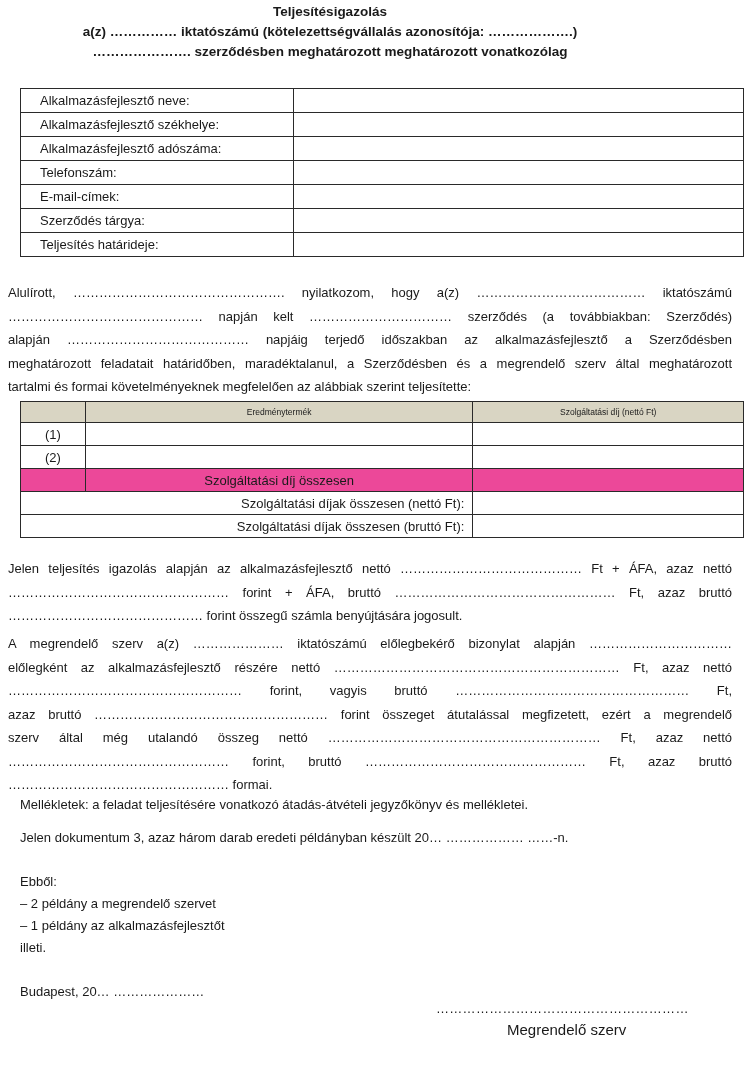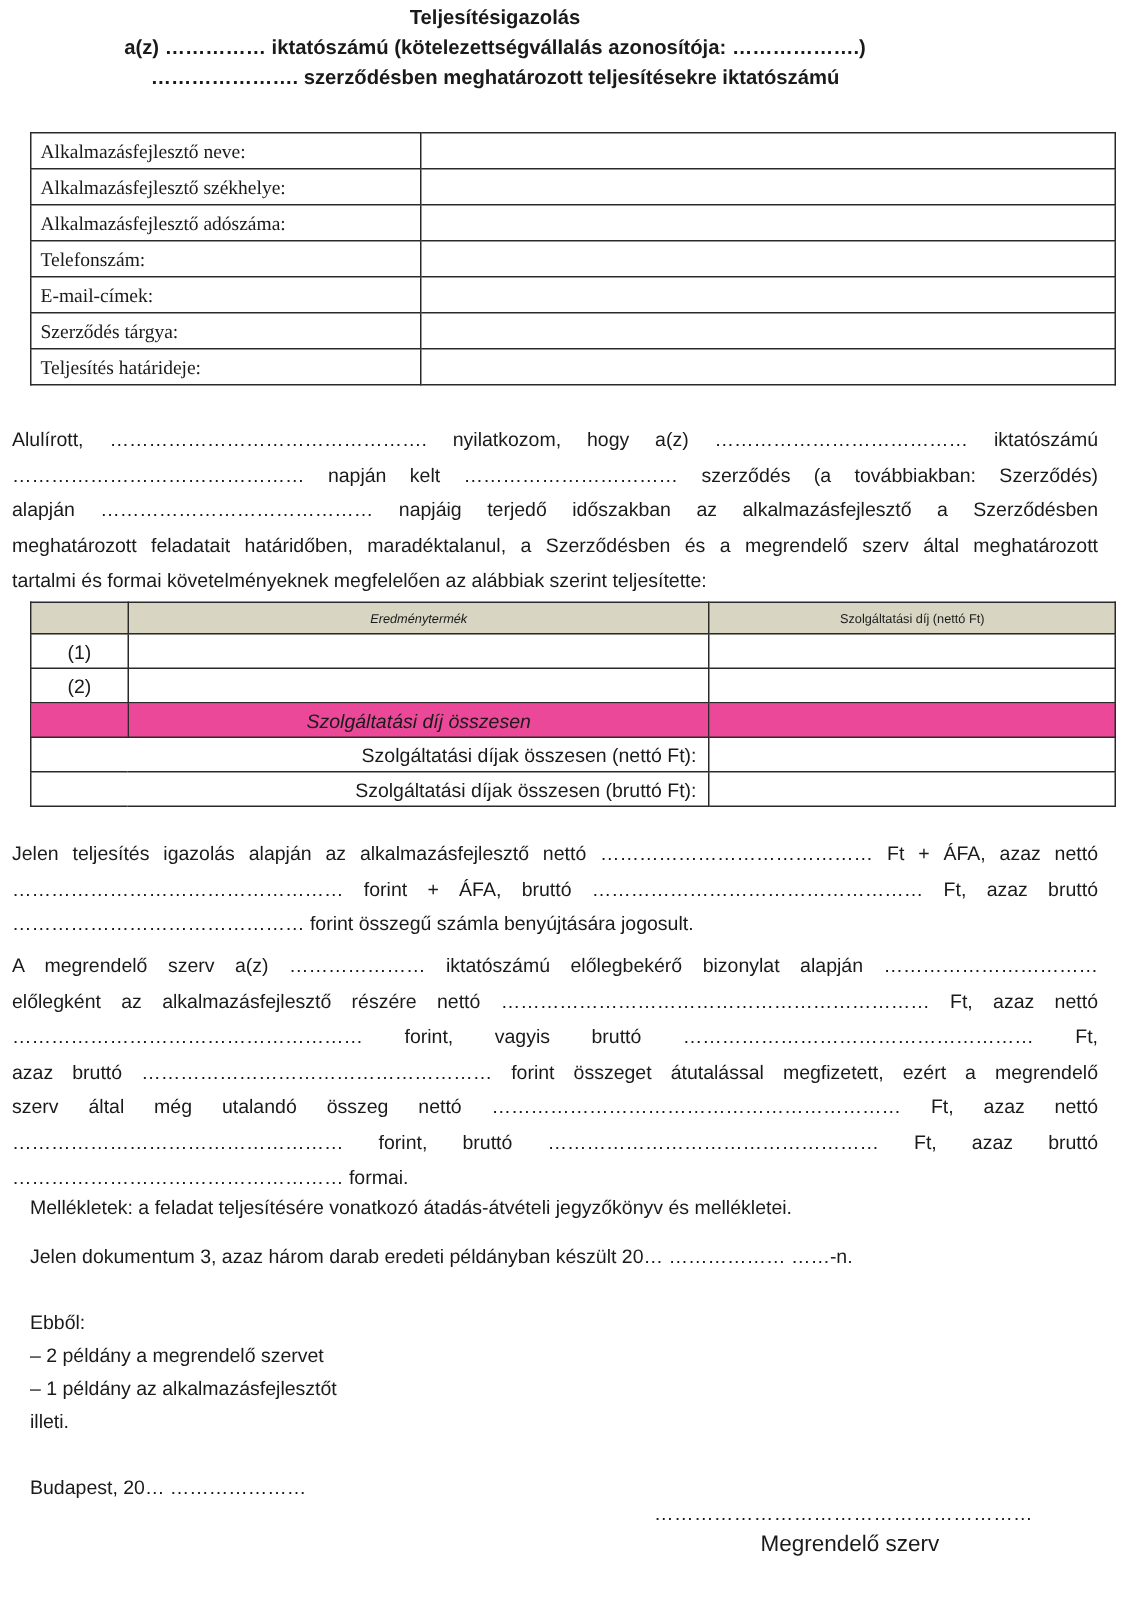--- a/index.html
+++ b/index.html
@@ -7,48 +7,48 @@
       width: 752px; height: 1076px; position: relative; overflow: hidden;
       font-family: "Liberation Sans", sans-serif; color: #1a1a1a; font-size: 13px;
     }
     .title-block { position: absolute; top: 2px; left: 0; width: 660px; text-align: center; font-weight: bold; font-size: 13.5px; line-height: 20px; }
     .title-block div { white-space: nowrap; }
 
     table { border-collapse: collapse; position: absolute; }
     td { border: 1.3px solid #2a2a2a; padding: 0; }
 
     #info-table { left: 20px; top: 88px; width: 724px; }
-    #info-table td { height: 23px; font-size: 13px; padding-left: 6px; font-family: Liberation Serif, serif; }
+    #info-table td { height: 23px; font-size: 13px; padding-left: 19px; }
     #info-table td.lbl { width: 253px; }
 
     .para { position: absolute; left: 8px; width: 724px; font-size: 13px; line-height: 23.5px; text-align: justify; }
     .para .ln { display: block; text-align: justify; text-align-last: justify; white-space: nowrap; }
     .para .ln.last { text-align-last: left; }
 
     #products-table { left: 20px; top: 401px; width: 724px; }
     #products-table td { height: 22px; font-size: 13px; }
     #products-table tr.head td { background: #d9d5c3; height: 20px; font-size: 8.5px; text-align: center; }
     #products-table tr.total td.shade { background: #ec4899; }
     #products-table td.num { width: 64px; text-align: center; }
-    #products-table td.prod { width: 387px; font-style: italic; }
+    #products-table td.prod { width: 387px; }
     #products-table td.fee { width: 270px; }
     #products-table td.sumlbl { text-align: right; padding-right: 8px; }
     #products-table td.center { text-align: center; }
 
     .simple { position: absolute; left: 20px; font-size: 13px; line-height: 23px; white-space: nowrap; }
     .sig-dots { position: absolute; left: 436px; top: 1001px; font-size: 13px; letter-spacing: 0.3px; white-space: nowrap; }
     .sig-label { position: absolute; left: 507px; top: 1021px; font-size: 15px; white-space: nowrap; }
   </style>
 </head>
 <body>
 
 <div class="title-block">
   <div>Teljesítésigazolás</div>
   <div>a(z) …………… iktatószámú (kötelezettségvállalás azonosítója: ……………….)</div>
-  <div>…………………. szerződésben meghatározott teljesítésekre iktatószámú</div>
+  <div>…………………. szerződésben meghatározott meghatározott vonatkozólag</div>
 </div>
 
 <table id="info-table">
   <tbody>
       <tr>
     <td class="lbl">Alkalmazásfejlesztő neve:</td>
     <td></td>
   </tr>
   <tr>
     <td class="lbl">Alkalmazásfejlesztő székhelye:</td>

